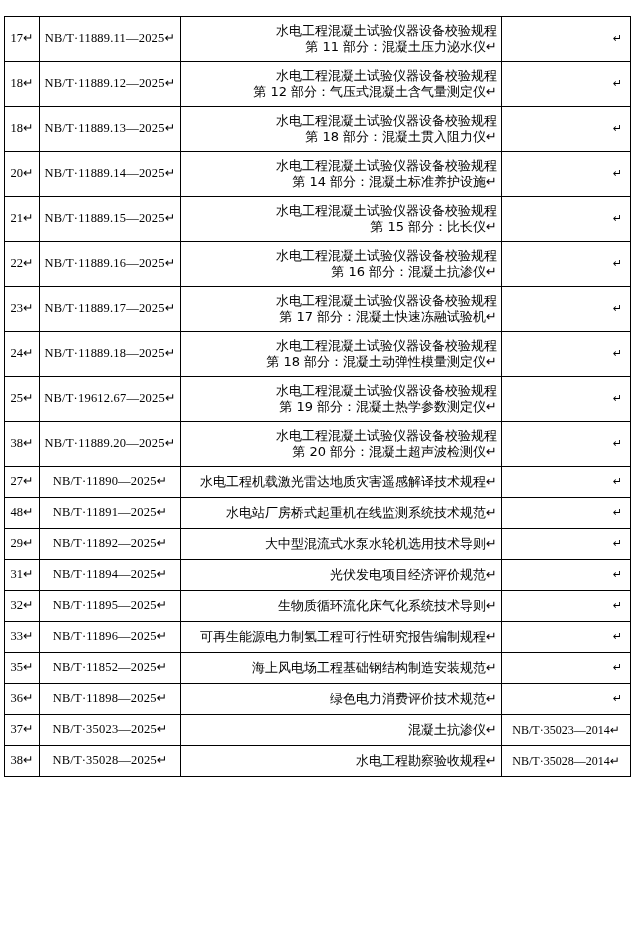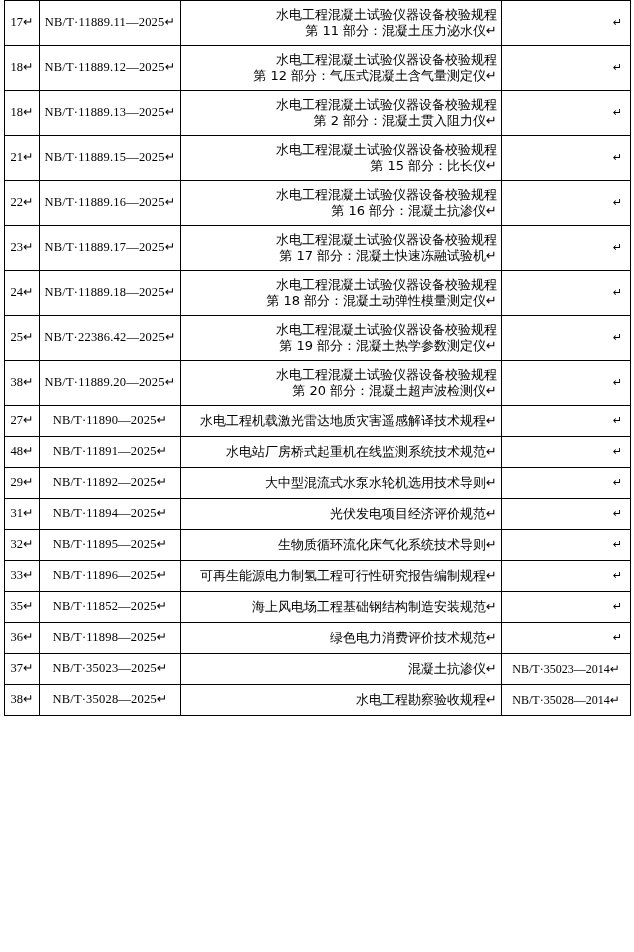--- a/index.html
+++ b/index.html
@@ -12,21 +12,21 @@
     height: 952px;
     font-family: "Liberation Serif", serif;
     color: #000000;
     overflow: hidden;
   }
   .doc {
     width: 634px;
     height: 952px;
     position: relative;
     box-sizing: border-box;
-    padding: 0 4px 0 4px;
+    padding: 16px 4px 0 4px;
   }
   table.std-table {
     border-collapse: collapse;
     width: 624px;
     table-layout: fixed;
   }
   table.std-table td {
     border: 1px solid #000000;
     vertical-align: middle;
     padding: 0;
@@ -120,28 +120,45 @@
       <tr class="two-line">
         <td class="col-no">
             <span class="cell-inner code-txt">18↵</span>
           </td>
         <td class="col-code">
             <span class="cell-inner code-txt">NB/T·11889.13—2025↵</span>
           </td>
         <td class="col-name">
           <span class="name-lines">
             <span class="ln cn">水电工程混凝土试验仪器设备校验规程</span>
-            <span class="ln cn">第 2 部分：混凝土贯入阻力仪↵</span>
-          </span>
-        </td>
-        <td class="col-old">
-            <span class="empty-mark old-txt">↵</span>
-          </td>
-      </tr>
-
+            <span class="ln cn">第 18 部分：混凝土贯入阻力仪↵</span>
+          </span>
+        </td>
+        <td class="col-old">
+            <span class="empty-mark old-txt">↵</span>
+          </td>
+      </tr>
+
+      <tr class="two-line">
+        <td class="col-no">
+            <span class="cell-inner code-txt">20↵</span>
+          </td>
+        <td class="col-code">
+            <span class="cell-inner code-txt">NB/T·11889.14—2025↵</span>
+          </td>
+        <td class="col-name">
+          <span class="name-lines">
+            <span class="ln cn">水电工程混凝土试验仪器设备校验规程</span>
+            <span class="ln cn">第 14 部分：混凝土标准养护设施↵</span>
+          </span>
+        </td>
+        <td class="col-old">
+            <span class="empty-mark old-txt">↵</span>
+          </td>
+      </tr>
 
       <tr class="two-line">
         <td class="col-no">
             <span class="cell-inner code-txt">21↵</span>
           </td>
         <td class="col-code">
             <span class="cell-inner code-txt">NB/T·11889.15—2025↵</span>
           </td>
         <td class="col-name">
           <span class="name-lines">
@@ -206,21 +223,21 @@
         <td class="col-old">
             <span class="empty-mark old-txt">↵</span>
           </td>
       </tr>
 
       <tr class="two-line">
         <td class="col-no">
             <span class="cell-inner code-txt">25↵</span>
           </td>
         <td class="col-code">
-            <span class="cell-inner code-txt">NB/T·22386.42—2025↵</span>
+            <span class="cell-inner code-txt">NB/T·19612.67—2025↵</span>
           </td>
         <td class="col-name">
           <span class="name-lines">
             <span class="ln cn">水电工程混凝土试验仪器设备校验规程</span>
             <span class="ln cn">第 19 部分：混凝土热学参数测定仪↵</span>
           </span>
         </td>
         <td class="col-old">
             <span class="empty-mark old-txt">↵</span>
           </td>

